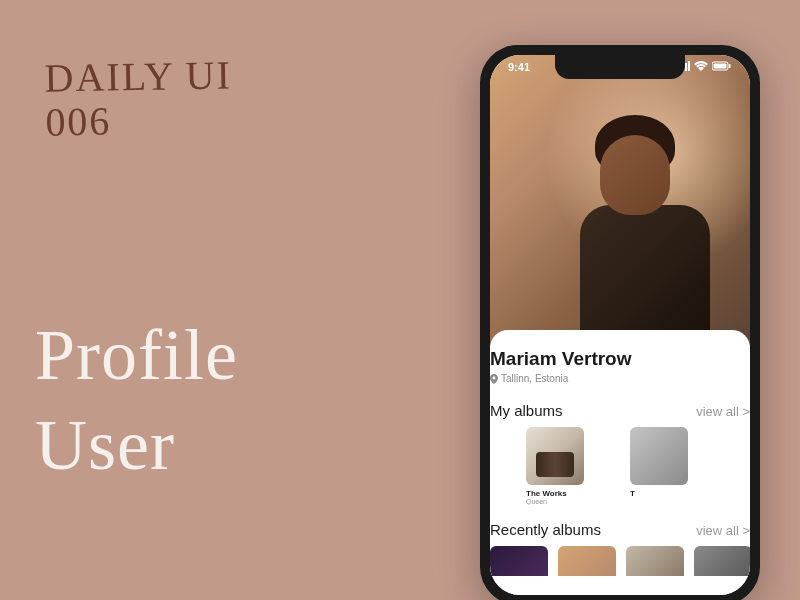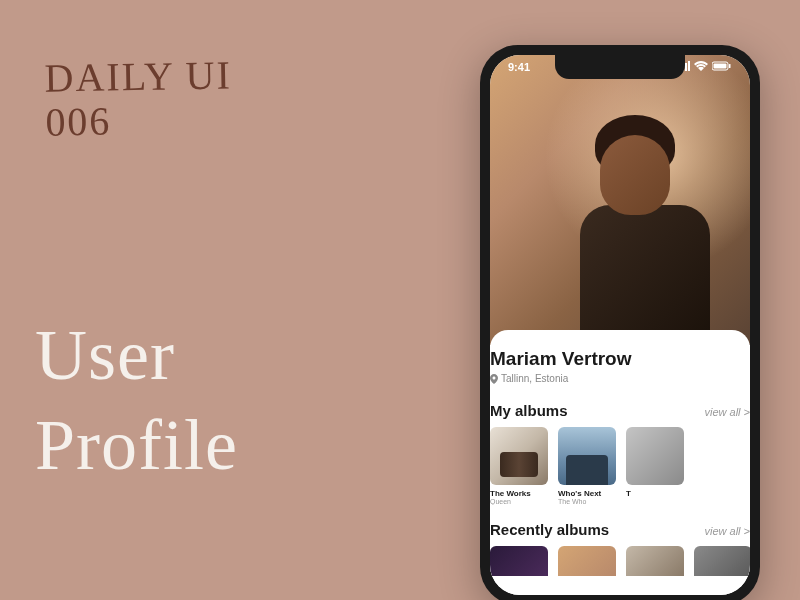--- a/index.html
+++ b/index.html
@@ -165,37 +165,37 @@
       height: 10px;
     }
     .section-header {
       display: flex;
       justify-content: space-between;
       align-items: baseline;
       margin-bottom: 8px;
     }
     .section-title {
       font-size: 15px;
-      font-weight: 700;
+      font-weight: 400;
       color: #1a1a1a;
     }
     .view-all {
-      font-size: 11px;
+      font-size: 13px;
       color: #999;
       text-decoration: none;
-      font-style: italic;
     }
     .albums-row {
       display: flex;
       gap: 10px;
       margin-bottom: 16px;
       overflow: hidden;
     }
     .album {
       flex: 0 0 58px;
+      margin-left: 36px;
     }
     .album-cover {
       width: 58px;
       height: 58px;
       border-radius: 6px;
       margin-bottom: 4px;
     }
     .cover-1 {
       background: linear-gradient(135deg, #e8e0d5 0%, #c4b8a8 50%, #8a7a68 100%);
       position: relative;
@@ -275,22 +275,22 @@
   </style>
 </head>
 <body>
 
 <div class="handwritten-top">
   <div>DAILY UI</div>
   <div>006</div>
 </div>
 
 <div class="handwritten-bottom">
+  <div>Profile</div>
   <div>User</div>
-  <div>Profile</div>
 </div>
 
 <div class="phone">
   <div class="phone-screen">
     <div class="notch"></div>
 
     <div class="status-bar">
       <span>9:41</span>
       <div class="status-right">
         <span class="signal-icon">
@@ -338,25 +338,20 @@
         <a class="view-all">view all &gt;</a>
       </div>
 
       <div class="albums-row">
         <div class="album">
           <div class="album-cover cover-1"></div>
           <div class="album-title">The Works</div>
           <div class="album-artist">Queen</div>
         </div>
         <div class="album">
-          <div class="album-cover cover-3"></div>
-          <div class="album-title">Who's Next</div>
-          <div class="album-artist">The Who</div>
-        </div>
-        <div class="album">
           <div class="album-cover cover-4"></div>
           <div class="album-title">T</div>
           <div class="album-artist"></div>
         </div>
       </div>
 
       <div class="section-header">
         <span class="section-title">Recently albums</span>
         <a class="view-all">view all &gt;</a>
       </div>

